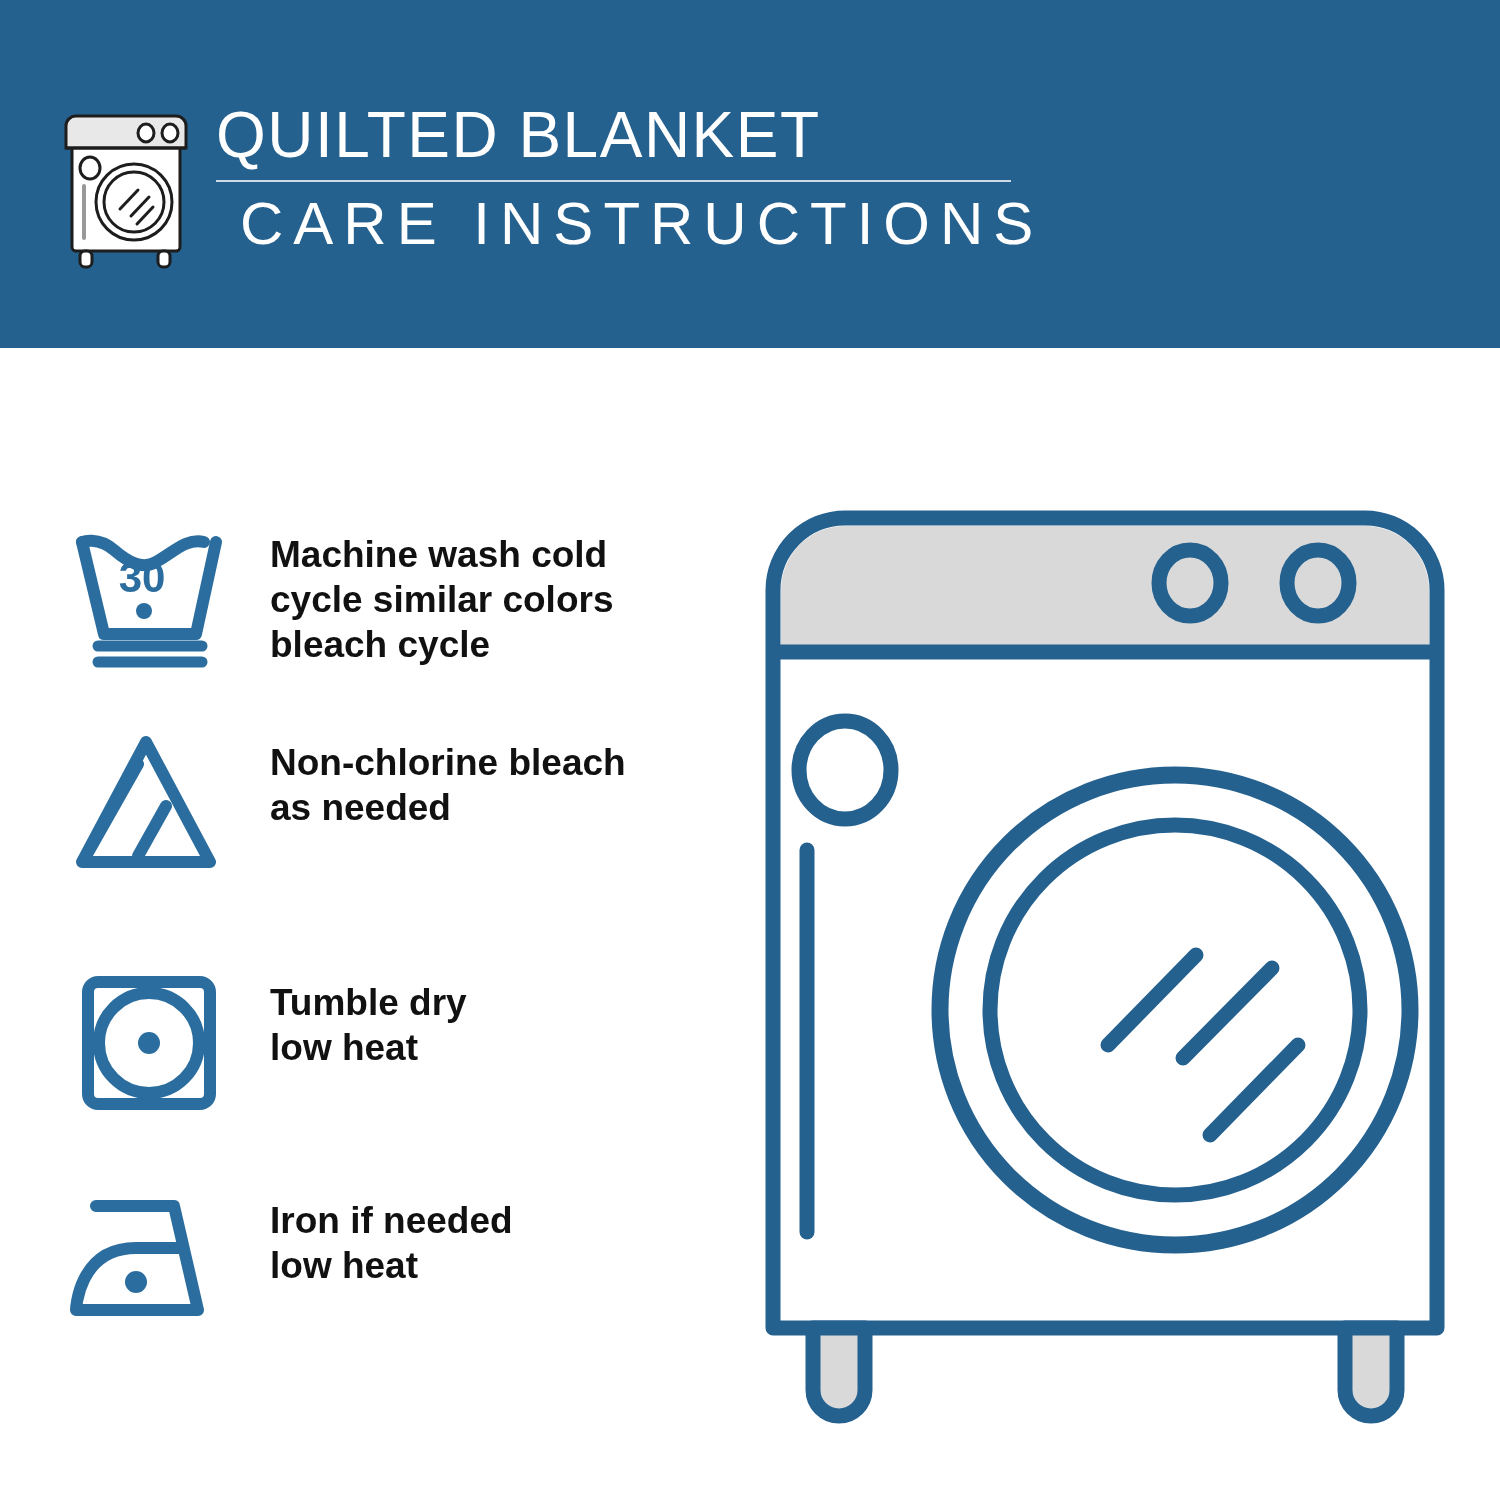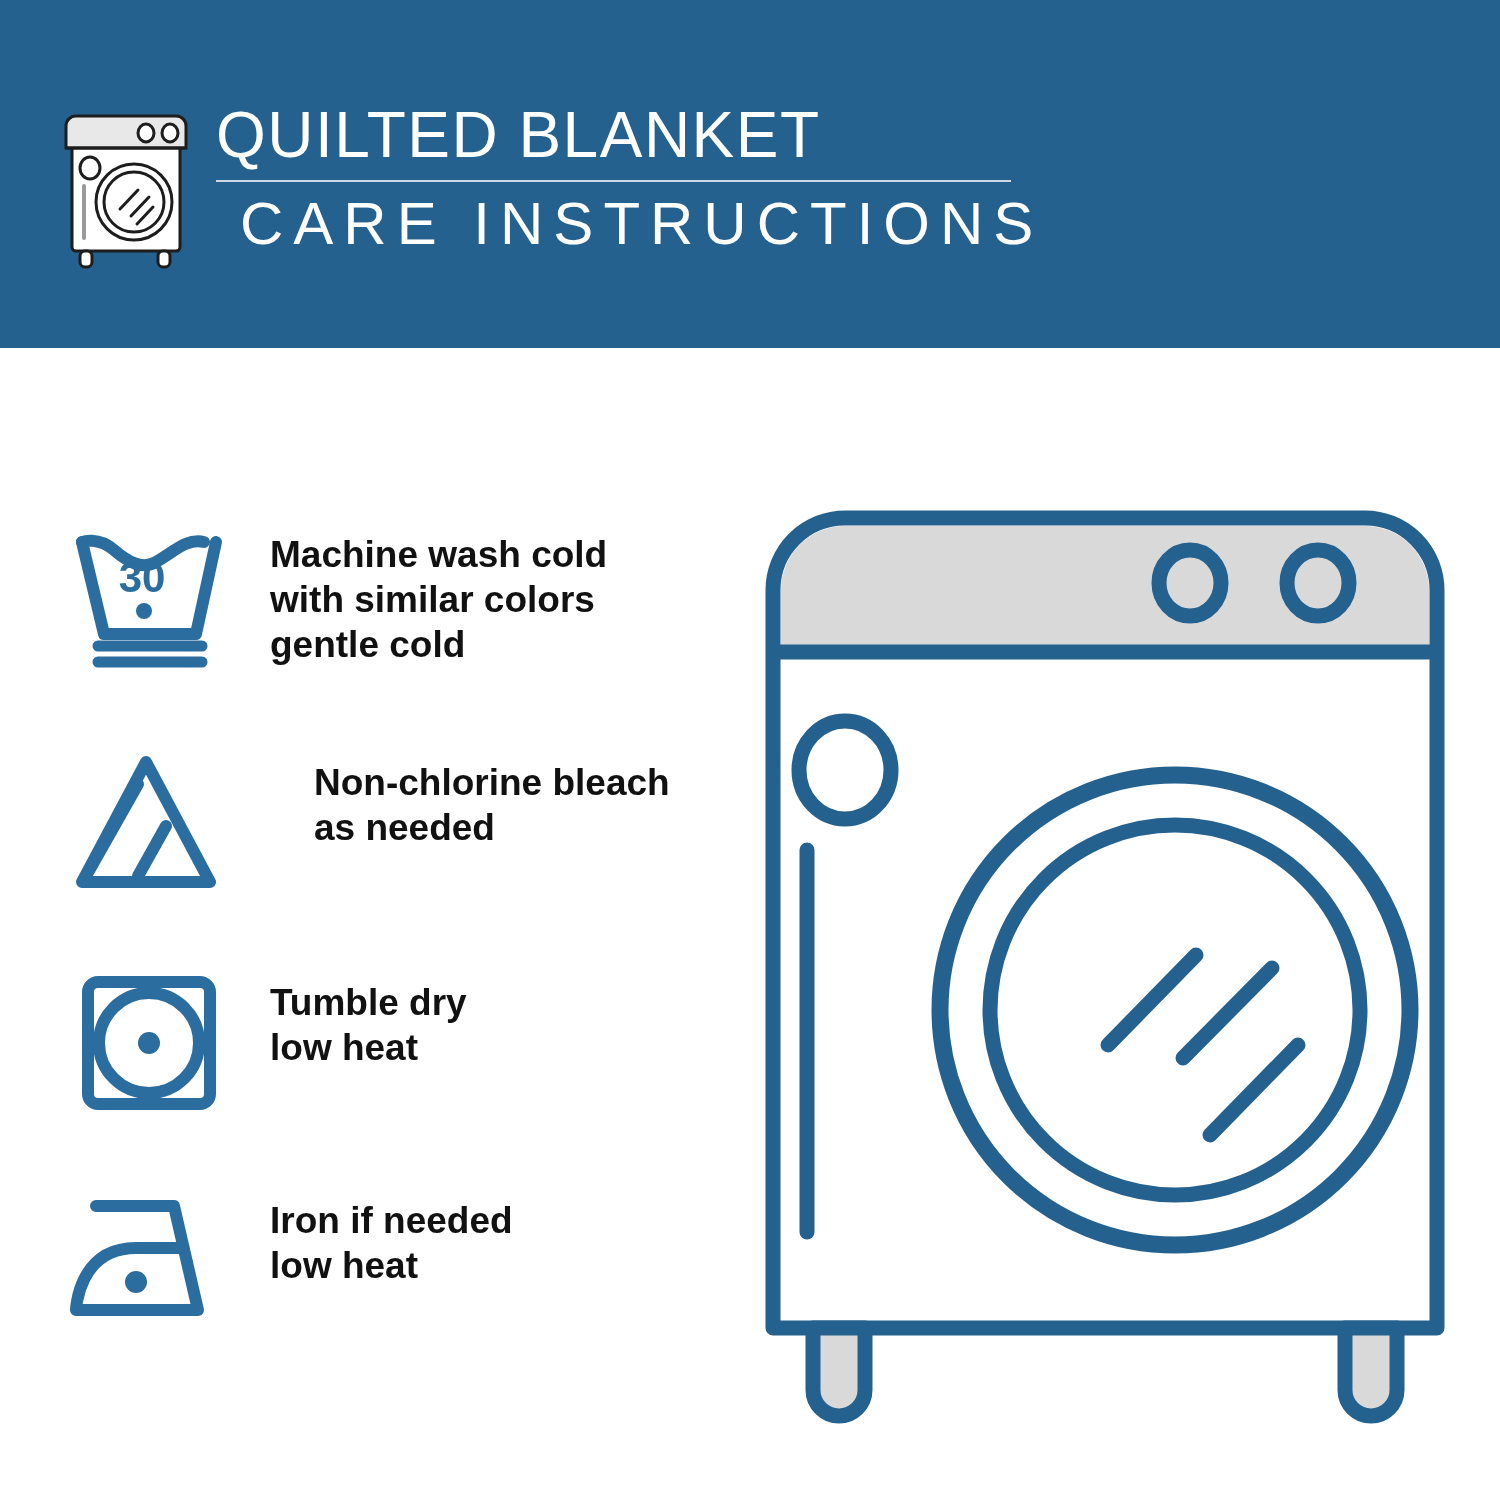--- a/index.html
+++ b/index.html
@@ -76,21 +76,21 @@
     height: 1152px;
   }
   .care-row {
     position: absolute;
     left: 0;
     width: 740px;
     display: flex;
     align-items: flex-start;
   }
   .care-row-0 { top: 172px; }
-  .care-row-1 { top: 400px; gap: 44px; }
+  .care-row-1 { top: 380px; }
   .care-row-2 { top: 620px; }
   .care-row-3 { top: 838px; }
 
   .care-icon {
     width: 176px;
     min-width: 176px;
     height: 150px;
     margin-left: 62px;
     display: flex;
     align-items: center;
@@ -169,22 +169,22 @@
           <text x="80" y="72" text-anchor="middle" fill="#2A6D9E" font-family="Liberation Sans, sans-serif" font-size="42" font-weight="bold">30</text>
           <circle cx="82" cy="91" r="8" fill="#2A6D9E"></circle>
           <g stroke="#2A6D9E" stroke-width="11" stroke-linecap="round">
             <line x1="36" y1="126" x2="140" y2="126"></line>
             <line x1="36" y1="142" x2="140" y2="142"></line>
           </g>
         </svg>
       </div>
       <div class="care-text">
         <span class="ln">Machine wash cold</span>
-        <span class="ln">with similar colors</span>
-        <span class="ln">gentle cold</span>
+        <span class="ln">cycle similar colors</span>
+        <span class="ln">bleach cycle</span>
       </div>
     </div>
 
     <div class="care-row care-row-1">
       <div class="care-icon">
         <svg width="176" height="150" viewBox="0 0 176 150" xmlns="http://www.w3.org/2000/svg">
           <g fill="none" stroke="#2A6D9E" stroke-width="12" stroke-linecap="round" stroke-linejoin="round">
             <path d="M84 14 L148 134 L20 134 Z"></path>
             <line x1="76" y1="36" x2="24" y2="128"></line>
             <line x1="104" y1="78" x2="76" y2="128"></line>

